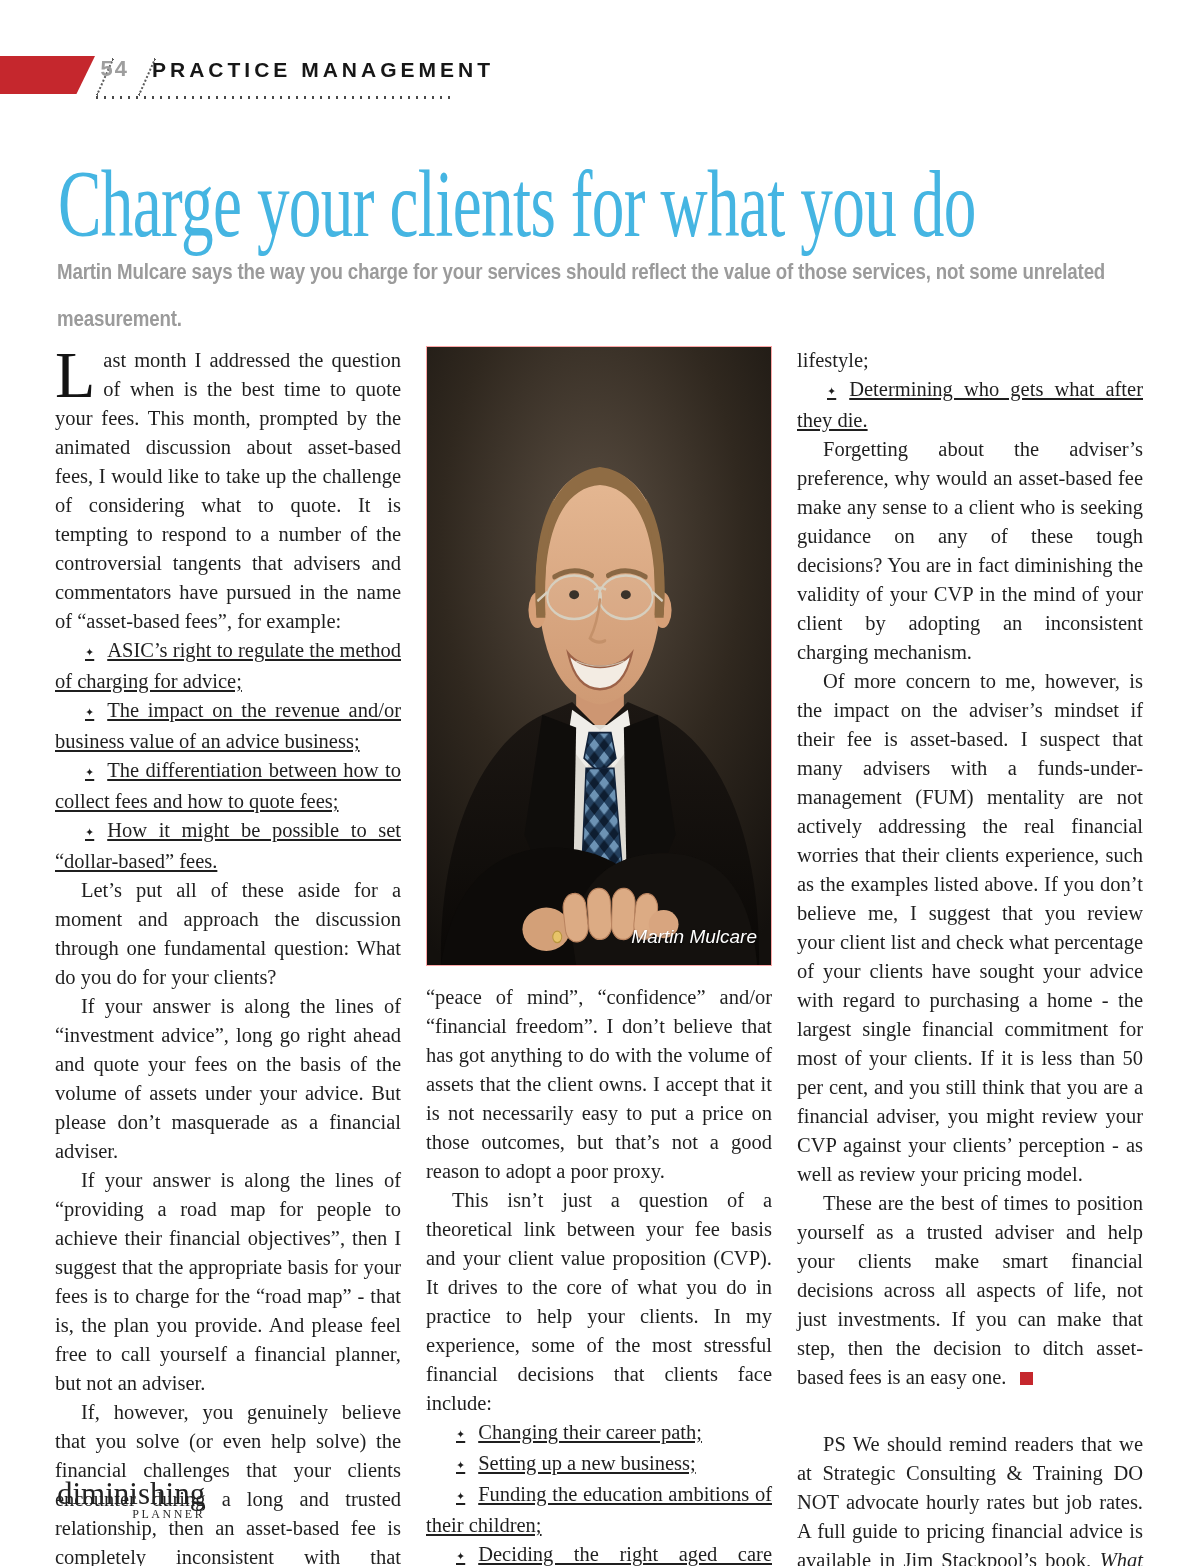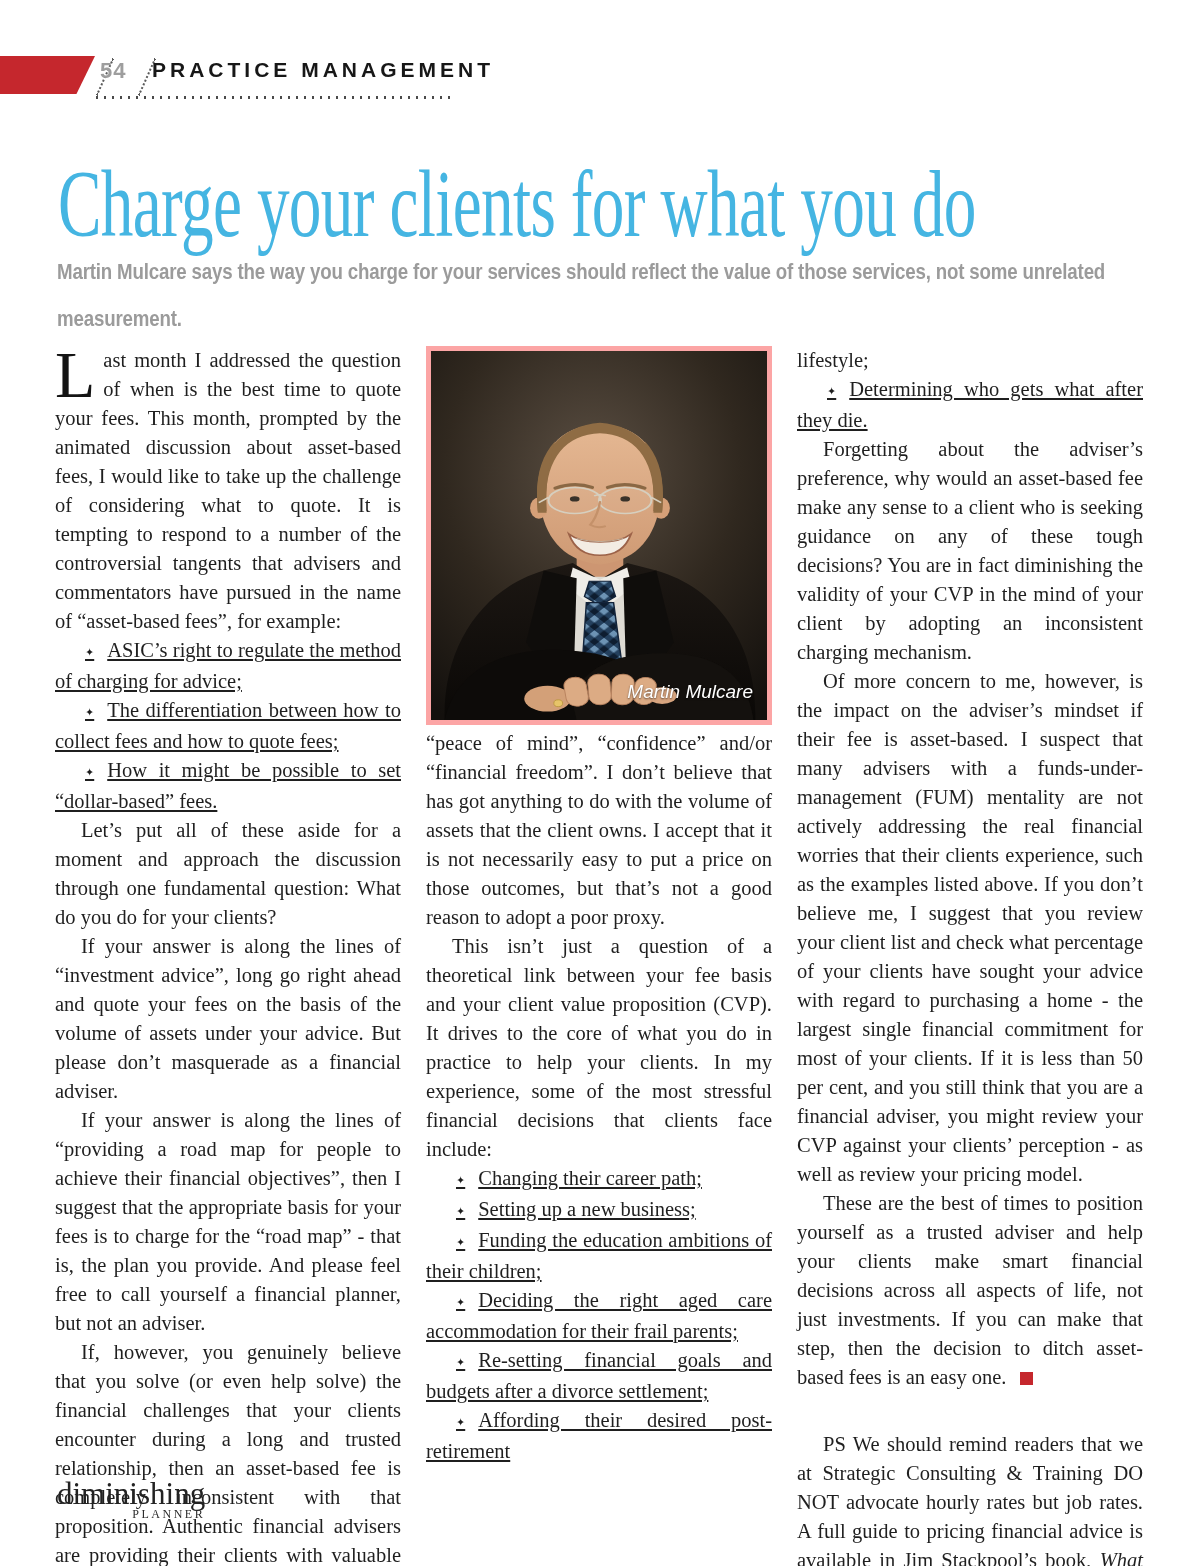--- a/index.html
+++ b/index.html
@@ -6,21 +6,21 @@
   .page{position:relative;width:1200px;height:1566px;background:#ffffff;margin:0 auto;
         font-family:"Liberation Serif",serif;overflow:hidden;}
 
   
   .hdr-red{position:absolute;left:-20px;top:56px;width:115px;height:38px;
            background:#c5272d;transform:skewX(-26deg);transform-origin:top left;}
   .hdr-dot-diag1{position:absolute;left:104px;top:57px;height:40px;border-left:2px dotted #5a5a5a;
            transform:rotate(24deg);}
   .hdr-dot-diag2{position:absolute;left:146px;top:57px;height:40px;border-left:2px dotted #5a5a5a;
            transform:rotate(24deg);}
-  .hdr-num{position:absolute;left:100px;top:58px;font-family:Liberation Sans, sans-serif;
+  .hdr-num{position:absolute;left:100px;top:58px;font-family:Liberation Mono, monospace;
            font-weight:bold;font-size:22px;color:#9e9e9e;letter-spacing:1px;}
   .hdr-title{position:absolute;left:152px;top:58px;font-family:"Liberation Sans",sans-serif;
            font-weight:bold;font-size:21px;color:#171717;letter-spacing:4px;}
   .hdr-dots{position:absolute;left:96px;top:96px;width:360px;height:3px;
            background:repeating-linear-gradient(to right,#4a4a4a 0 2px,transparent 2px 8px);}
 
   
   .title{position:absolute;left:58px;top:148px;font-family:"Liberation Serif",serif;
          font-size:96px;font-weight:normal;color:#45b5e2;white-space:nowrap;
          transform:scaleX(0.68);transform-origin:left top;letter-spacing:-1px;}
@@ -37,22 +37,22 @@
   .para.cont{text-indent:0;}
   .para.bullet{text-indent:30px;text-decoration:underline;}
   .bullet-glyph{font-family:"DejaVu Sans",sans-serif;font-size:11px;vertical-align:1px;
          padding-right:13px;color:#1f1f1f;}
   .dropcap{float:left;font-size:66px;line-height:50px;padding:4px 8px 0 0;color:#141414;}
   .endmark{display:inline-block;width:13px;height:13px;background:#c5272d;margin-left:8px;
          vertical-align:-1px;}
   .ps{margin-top:38px;}
 
   
-  .photo{position:relative;width:346px;height:379px;margin-bottom:4px;
-         border:5px solid #fca5a5;box-sizing:border-box;background:#221d19;}
+  .photo{position:relative;width:346px;height:620px;margin-bottom:17px;
+         border:1px solid #fca5a5;box-sizing:border-box;background:#221d19;}
   .photo svg{display:block;width:100%;height:100%;}
   .photo-caption{position:absolute;right:14px;bottom:14px;color:#ffffff;
          font-family:"Liberation Sans",sans-serif;font-style:italic;font-size:19px;
          text-shadow:0 1px 2px rgba(0,0,0,.6);}
   .logo{position:absolute;left:57px;top:1476px;color:#222;}
   .logo-main{font-family:"Liberation Serif",serif;font-size:31px;letter-spacing:0;}
   .logo-sub{display:block;text-align:right;font-family:"Liberation Serif",serif;
          font-size:12px;letter-spacing:2.5px;margin-top:-5px;color:#2b2b2b;}
 </style>
 </head>
@@ -69,20 +69,21 @@
 
   <div class="title">Charge your clients for what you do</div>
   <div class="standfirst">Martin Mulcare says the way you charge for your services should reflect the value of those services, not some unrelated measurement.</div>
 
   <div class="content">
 
     <div class="col">
       <div>
           <p class="para cont"><span class="dropcap">L</span>ast month I addressed the question of when is the best time to quote your fees. This month, prompted by the animated discussion about asset-based fees, I would like to take up the challenge of considering what to quote. It is tempting to respond to a number of the controversial tangents that advisers and commentators have pursued in the name of “asset-based fees”, for example:</p>
           <p class="para bullet"><span class="bullet-glyph">✦</span>ASIC’s right to regulate the method of charging for advice;</p>
+          <p class="para bullet"><span class="bullet-glyph">✦</span>The impact on the revenue and/or business value of an advice business;</p>
           <p class="para bullet"><span class="bullet-glyph">✦</span>The differentiation between how to collect fees and how to quote fees;</p>
           <p class="para bullet"><span class="bullet-glyph">✦</span>How it might be possible to set “dollar-based” fees.</p>
           <p class="para indent">Let’s put all of these aside for a moment and approach the discussion through one fundamental question: What do you do for your clients?</p>
           <p class="para indent">If your answer is along the lines of “investment advice”, long go right ahead and quote your fees on the basis of the volume of assets under your advice. But please don’t masquerade as a financial adviser.</p>
           <p class="para indent">If your answer is along the lines of “providing a road map for people to achieve their financial objectives”, then I suggest that the appropriate basis for your fees is to charge for the “road map” - that is, the plan you provide. And please feel free to call yourself a financial planner, but not an adviser.</p>
           <p class="para indent">If, however, you genuinely believe that you solve (or even help solve) the financial challenges that your clients encounter during a long and trusted relationship, then an asset-based fee is completely inconsistent with that proposition. Authentic financial advisers are providing their clients with valuable outcomes such as “time”,</p>
         </div>
     </div>
 
     <div class="col">

